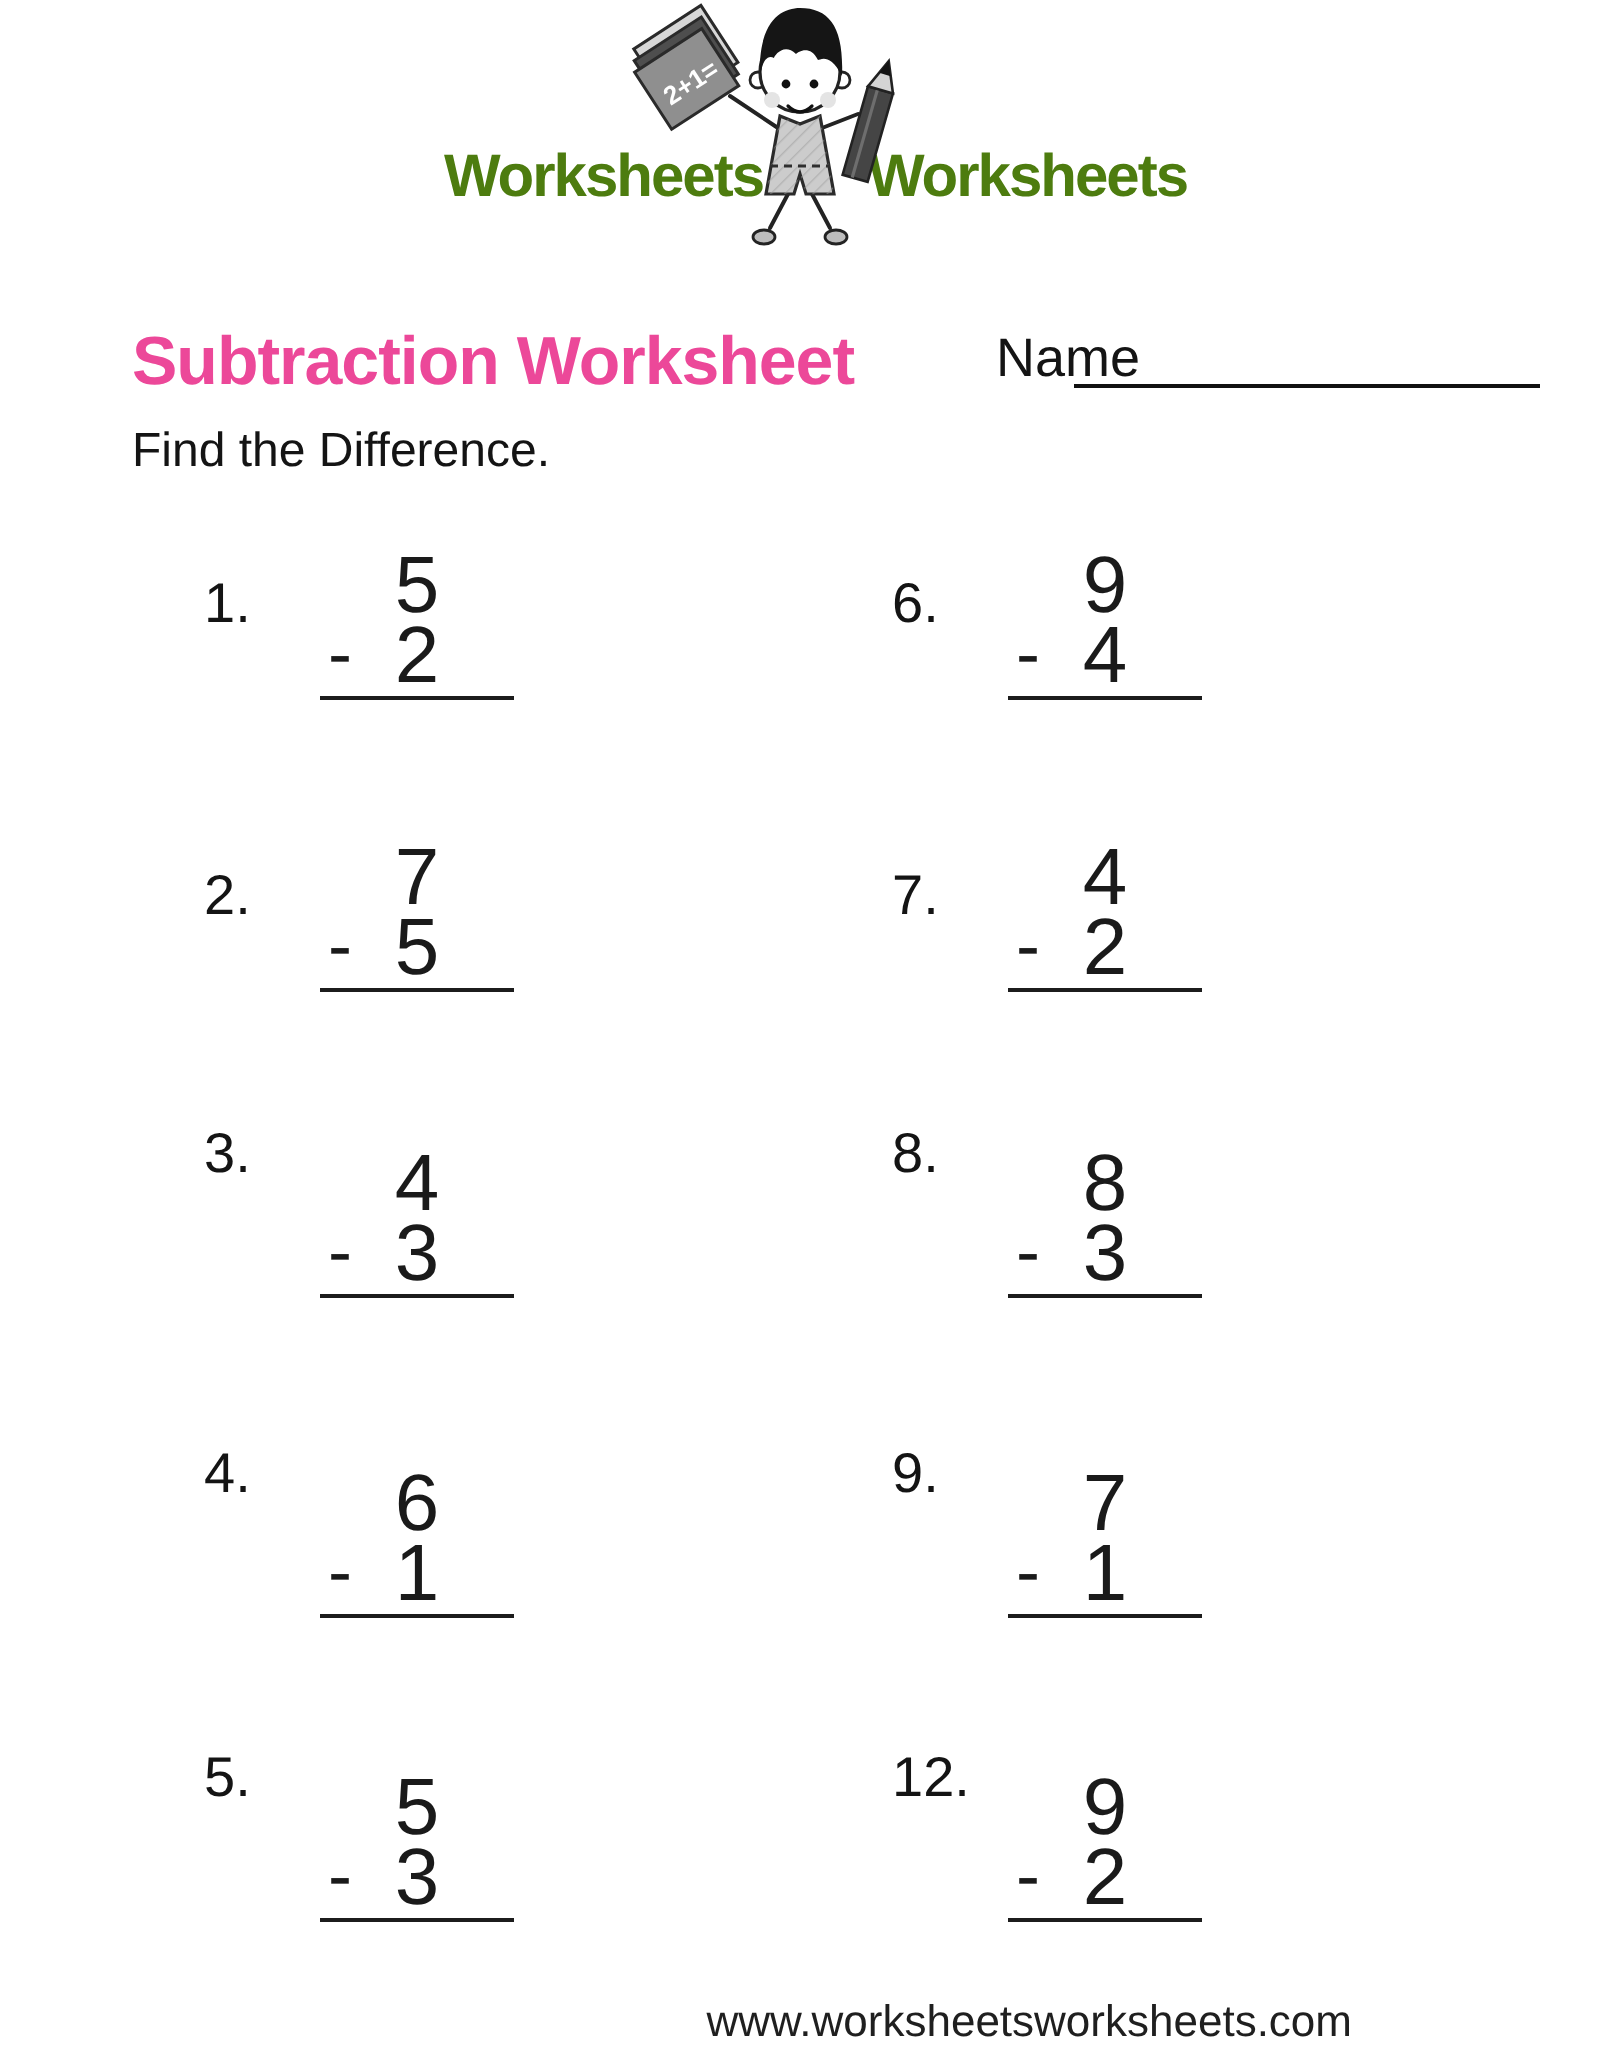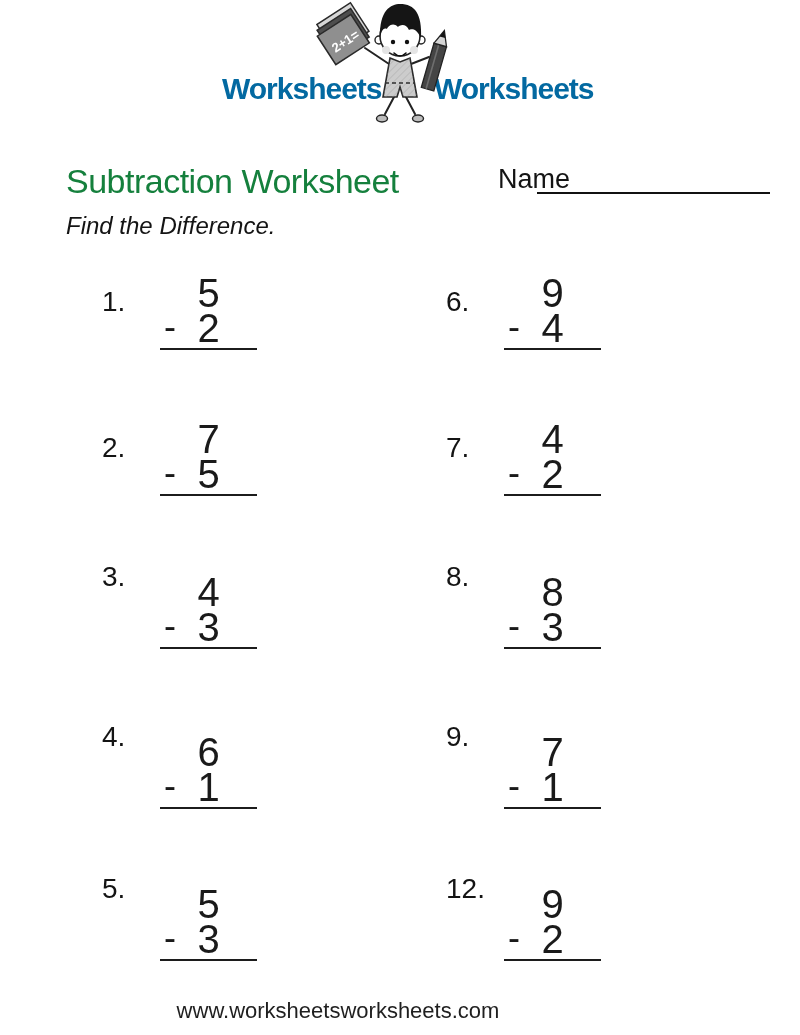--- a/index.html
+++ b/index.html
@@ -3,44 +3,44 @@
 <meta charset="utf-8">
 <style>
   html,body{margin:0;padding:0;}
   body{
     width:800px;height:1035px;background:#ffffff;position:relative;overflow:hidden;
     font-family:"Liberation Sans","DejaVu Sans",sans-serif;color:#1a1a1a;
   }
   
   .logo-word{
     position:absolute;top:72px;font-size:30px;font-weight:bold;letter-spacing:-1px;
-    color:#0369a1;line-height:34px;white-space:nowrap;
+    color:#4d7c0f;line-height:34px;white-space:nowrap;
   }
   .logo-word.left{left:222px;width:152px;text-align:right;}
   .logo-word.right{left:434px;}
   .kid-svg{position:absolute;left:305px;top:0px;width:145px;height:128px;z-index:2;}
   
   .title{
     position:absolute;left:66px;top:161px;font-size:34px;letter-spacing:-0.5px;
-    color:#15803d;line-height:40px;
+    color:#ec4899;line-height:40px;font-weight:bold;
   }
-  .instruction{position:absolute;left:66px;top:212px;font-size:24px;color:#141414;font-style:italic;}
+  .instruction{position:absolute;left:66px;top:212px;font-size:24px;color:#141414;}
   .name-label{position:absolute;left:470px;top:164px;font-size:27px;color:#141414;margin-left:28px;}
   .name-line{position:absolute;left:537px;top:160px;width:233px;height:32px;border-bottom:2px solid #111;}
   
   .problem{position:absolute;display:flex;align-items:flex-start;}
   .p-label{font-size:28px;width:54px;color:#141414;}
   .row-a .p-label{padding-top:10px;}
   .p-work{width:97px;margin-left:4px;border-bottom:2px solid #1c1c1c;padding-bottom:2px;}
   .row-b .p-work{margin-top:14px;}
   .p-top{font-size:40px;line-height:35px;text-align:center;}
   .p-bottom{position:relative;font-size:40px;line-height:35px;text-align:center;}
   .p-minus{position:absolute;left:4px;top:-2px;font-size:36px;}
   
-  .footer{position:absolute;left:0;top:998px;width:676px;text-align:center;font-size:22px;color:#1f1f1f;}
+  .footer{position:absolute;left:0;top:998px;width:676px;text-align:right;font-size:22px;color:#1f1f1f;}
 </style>
 </head>
 <body>
 
 <div class="logo-word left">Worksheets</div>
 <div class="logo-word right">Worksheets</div>
 
 <svg class="kid-svg" viewBox="0 0 145 128" aria-hidden="true">
   <defs>
     <pattern id="hatch" patternUnits="userSpaceOnUse" width="5" height="5" patternTransform="rotate(45)">

